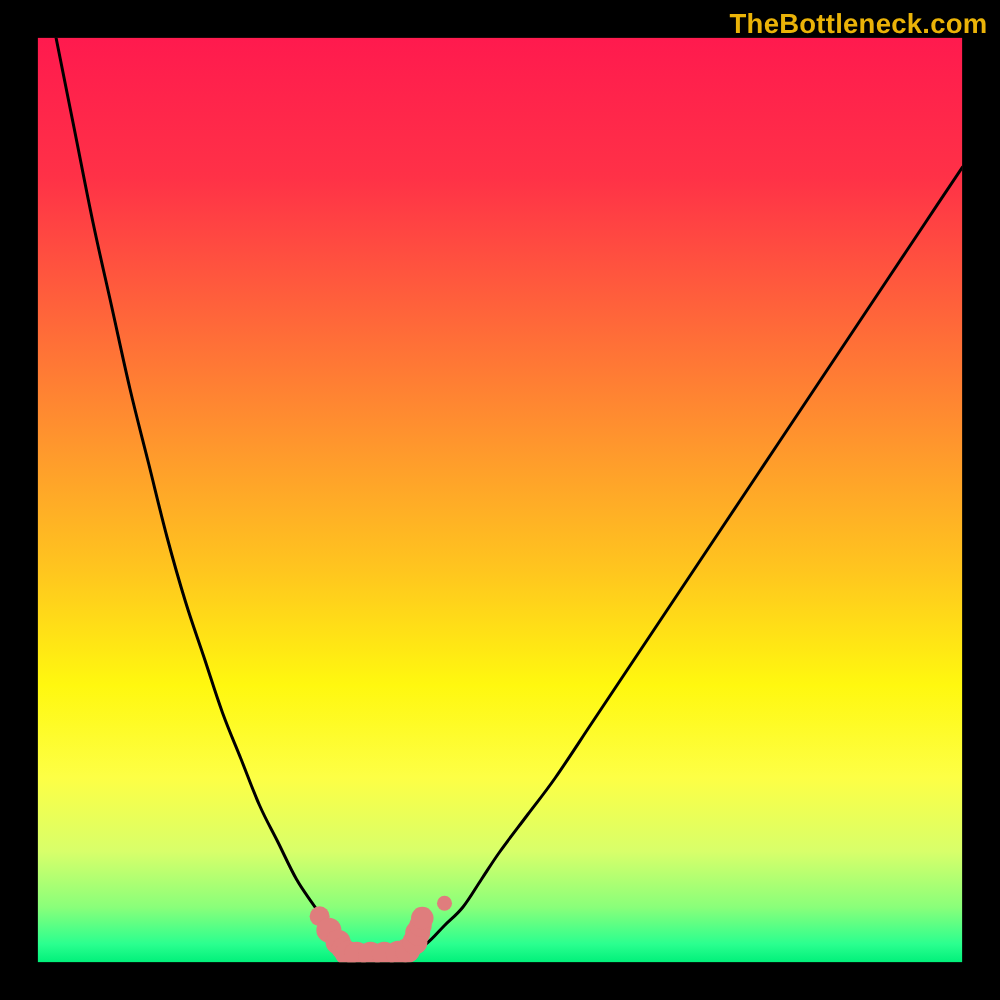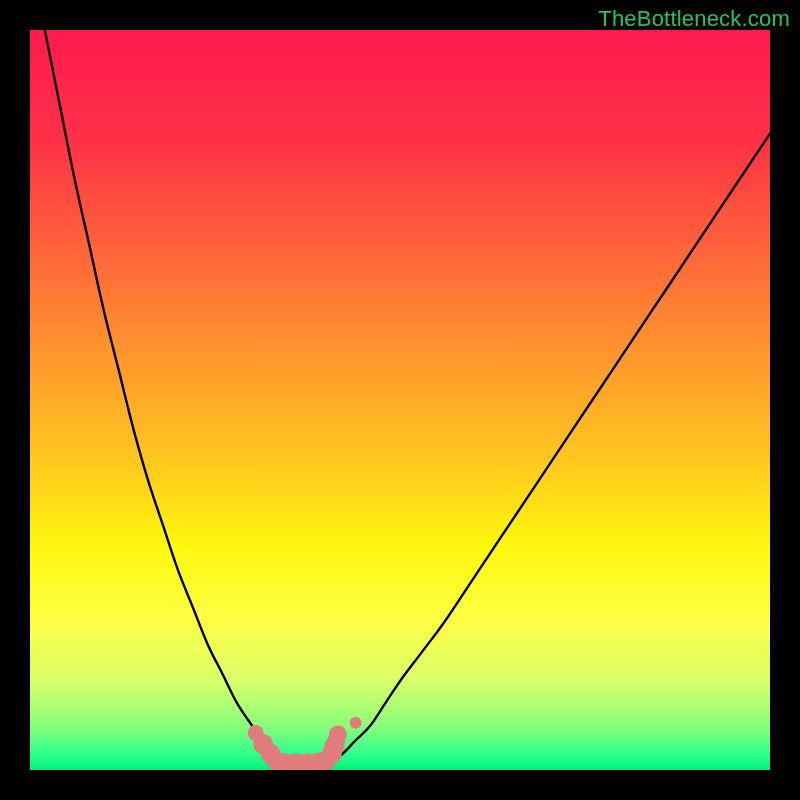--- a/index.html
+++ b/index.html
@@ -24,23 +24,23 @@
     left: 30px;
     top: 30px;
     width: 740px;
     height: 740px;
     overflow: hidden;
   }
   .watermark {
     position: absolute;
     top: 6px;
     right: 10px;
-    color: #22c55e;
+    color: #eab308;
     font-size: 22px;
-    font-weight: 400;
+    font-weight: 700;
     letter-spacing: 0.2px;
     user-select: none;
   }
   svg {
     position: absolute;
     left: 0;
     top: 0;
   }
 </style>
 </head>

